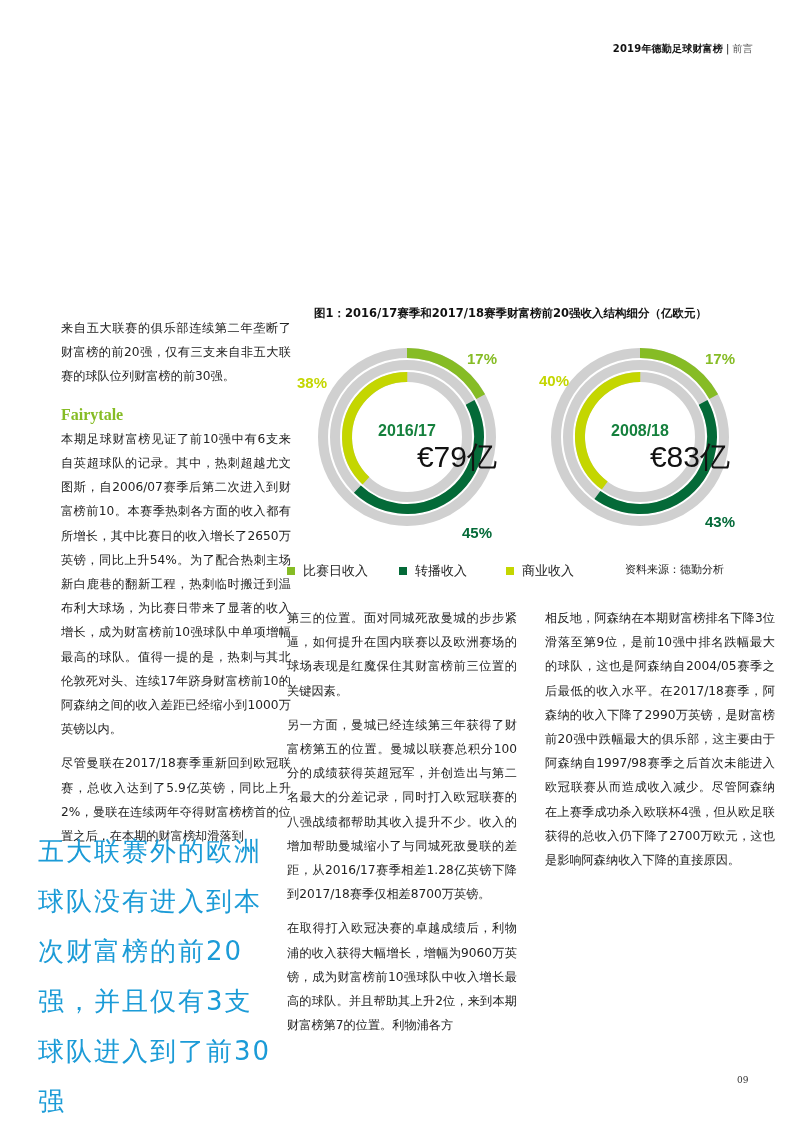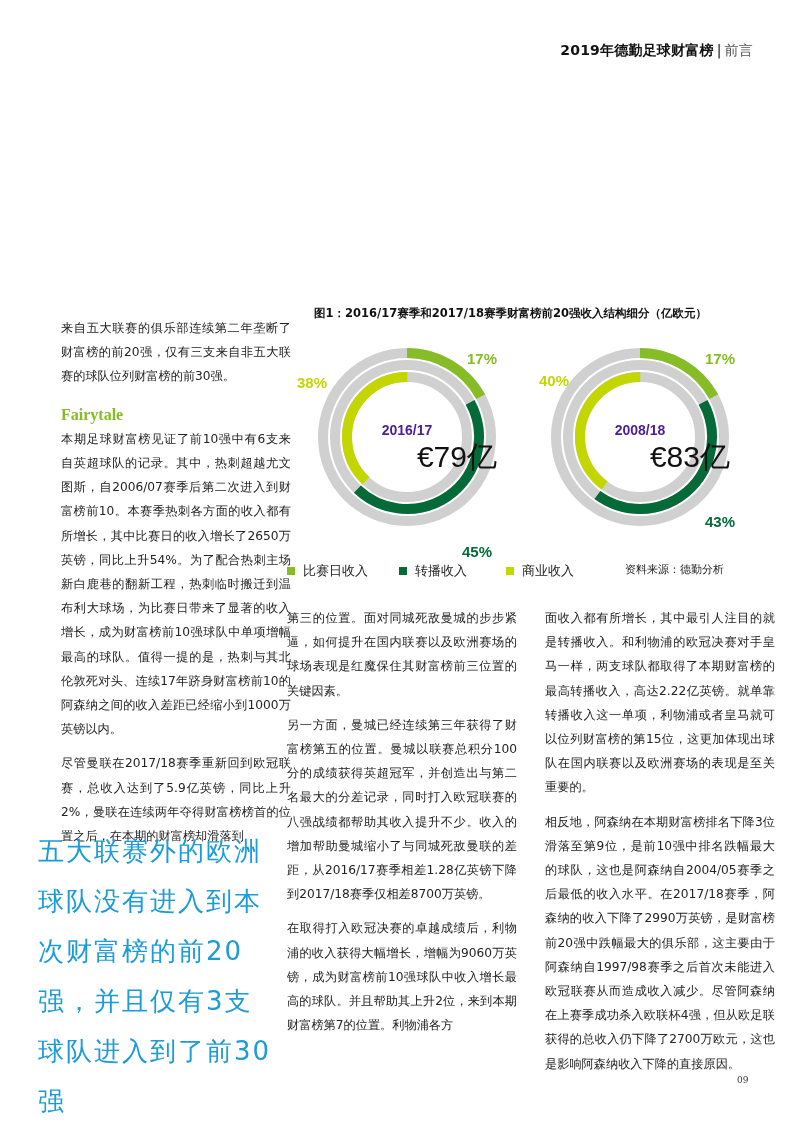--- a/index.html
+++ b/index.html
@@ -1,31 +1,31 @@
 <!DOCTYPE html>
 <html><head>
 <meta charset="utf-8">
 <style>
   html, body { margin:0; padding:0; background:#ffffff; }
   body { width:793px; height:1122px; position:relative; overflow:hidden;
          font-family:"DejaVu Sans","Liberation Sans",sans-serif; color:#222; }
-  .header { position:absolute; top:42px; right:40px; font-size:14px; font-weight:bold; color:#111; letter-spacing:0.2px; }
+  .header { position:absolute; top:42px; right:40px; font-size:10px; font-weight:bold; color:#111; letter-spacing:0.2px; }
   .header .sep { font-weight:normal; margin:0 3px; }
   .header .section { font-weight:normal; color:#555; font-family:"DejaVu Serif",serif; }
   .col { position:absolute; font-size:12.2px; line-height:24.2px; color:#222; text-align:justify; }
   .col p { margin:0 0 10px 0; }
   .col1 { left:42px; top:316px; width:230px;margin-left:19px; }
   .col2 { left:287px; top:606px; width:230px; }
   .col3 { left:545px; top:606px; width:230px; }
   .subhead { color:#86bc25; font-weight:bold; font-family:Liberation Serif, serif; font-size:16px; margin-top:14px !important; margin-bottom:0 !important; }
   .pull { position:absolute; left:38px; top:826px; width:240px; color:#1b9bd7; font-size:26px; line-height:50px; letter-spacing:2px; font-weight:normal; }
   .fig-title { position:absolute; left:314px; top:306px; font-size:11.5px; font-weight:bold; color:#111; }
   .donut { position:absolute; }
   .donut .center { position:absolute; left:0; width:100%; text-align:center; }
-  .donut .yr { top:75px; font-size:14px; font-weight:bold; color:#4c1d95; font-family:"Liberation Sans",sans-serif; }
+  .donut .yr { top:75px; font-size:16px; font-weight:bold; color:#15803d; font-family:"Liberation Sans",sans-serif; }
   .donut .val { top:90px; font-size:30px; color:#111; font-family:"Liberation Sans",sans-serif;text-align:right; }
   .pct { position:absolute; font-size:15px; font-weight:bold; font-family:"Liberation Sans",sans-serif; }
   .legend { position:absolute; top:562px; left:287px; font-size:13px; color:#222; display:flex; align-items:flex-end;gap:13px; }
   .legend .item { display:flex; align-items:center; margin-right:18px; }
   .legend .sw { width:8px; height:8px; display:inline-block; margin-right:8px; }
   .source { position:absolute; top:562px; left:625px; font-size:11px; color:#222; }
   .pagenum { position:absolute; top:1075px; left:737px; font-size:9px; color:#333; font-family:"DejaVu Serif",serif; }
 </style>
 </head>
 <body>
@@ -57,21 +57,21 @@
       <circle cx="90" cy="90" r="72" stroke="#046a38" stroke-dasharray="203.6 248.8" transform="rotate(-28.8 90 90)"></circle>
 
       <circle cx="90" cy="90" r="60" stroke="#c4d600" stroke-dasharray="143.3 233.7" transform="rotate(133.2 90 90)"></circle>
     </g>
   </svg>
   <div class="center yr">2016/17</div>
   <div class="center val">€79亿</div>
 </div>
 <div class="pct" style="left:467px; top:350px; color:#86bc25;">17%</div>
 <div class="pct" style="left:297px; top:374px; color:#c4d600;">38%</div>
-<div class="pct" style="left:462px; top:543px; color:#046a38;">45%</div>
+<div class="pct" style="left:462px; top:524px; color:#046a38;">45%</div>
 
 <div class="donut" style="left:550px; top:347px; width:180px; height:180px;">
   <svg width="180" height="180" viewBox="0 0 180 180">
     <g fill="none" stroke-width="10">
       <circle cx="90" cy="90" r="84" stroke="#d0d0d0"></circle>
       <circle cx="90" cy="90" r="72" stroke="#d0d0d0"></circle>
       <circle cx="90" cy="90" r="60" stroke="#d0d0d0"></circle>
 
       <circle cx="90" cy="90" r="84" stroke="#86bc25" stroke-dasharray="89.7 438.1" transform="rotate(-90 90 90)"></circle>
 
@@ -103,17 +103,16 @@
 </div>
 <div class="source">资料来源：德勤分析</div>
 
 <div class="col col2">
   <p>第三的位置。面对同城死敌曼城的步步紧逼，如何提升在国内联赛以及欧洲赛场的球场表现是红魔保住其财富榜前三位置的关键因素。</p>
   <p>另一方面，曼城已经连续第三年获得了财富榜第五的位置。曼城以联赛总积分100分的成绩获得英超冠军，并创造出与第二名最大的分差记录，同时打入欧冠联赛的八强战绩都帮助其收入提升不少。收入的增加帮助曼城缩小了与同城死敌曼联的差距，从2016/17赛季相差1.28亿英镑下降到2017/18赛季仅相差8700万英镑。</p>
   <p>在取得打入欧冠决赛的卓越成绩后，利物浦的收入获得大幅增长，增幅为9060万英镑，成为财富榜前10强球队中收入增长最高的球队。并且帮助其上升2位，来到本期财富榜第7的位置。利物浦各方</p>
 </div>
 
 <div class="col col3">
-  <p>面收入都有所增长，其中最引人注目的就是转播收入。和利物浦的欧冠决赛对手皇马一样，两支球队都取得了本期财富榜的最高转播收入，高达2.22亿英镑。就单靠转播收入这一单项，利物浦或者皇马就可以位列财富榜的第15位，这更加体现出球队在国内联赛以及欧洲赛场的表现是至关重要的。</p>
   <p>相反地，阿森纳在本期财富榜排名下降3位滑落至第9位，是前10强中排名跌幅最大的球队，这也是阿森纳自2004/05赛季之后最低的收入水平。在2017/18赛季，阿森纳的收入下降了2990万英镑，是财富榜前20强中跌幅最大的俱乐部，这主要由于阿森纳自1997/98赛季之后首次未能进入欧冠联赛从而造成收入减少。尽管阿森纳在上赛季成功杀入欧联杯4强，但从欧足联获得的总收入仍下降了2700万欧元，这也是影响阿森纳收入下降的直接原因。</p>
 </div>
 
 <div class="pagenum">09</div>
 
 </body></html>

